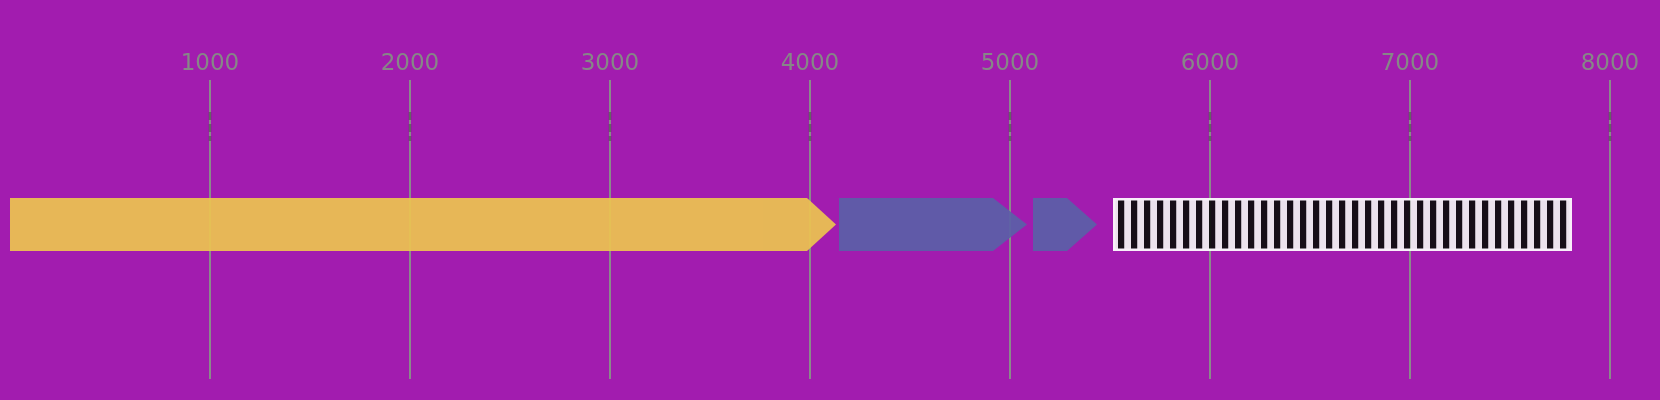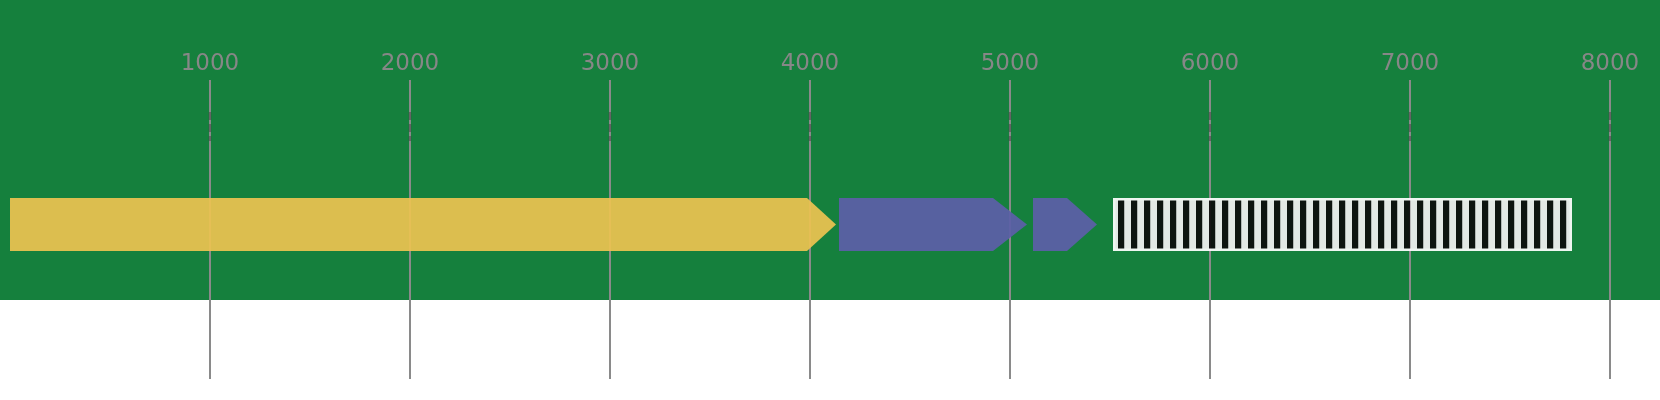--- a/index.html
+++ b/index.html
@@ -7,22 +7,22 @@
     padding: 0;
     background: #ffffff;
     width: 1660px;
     height: 400px;
     overflow: hidden;
     font-family: "DejaVu Sans", sans-serif;
   }
   .stage {
     position: relative;
     width: 1660px;
-    height: 300px;
-    background: #15803d;
+    height: 400px;
+    background: #a21caf;
   }
   svg text.tick-label {
     font-family: "DejaVu Sans", sans-serif;
     font-size: 23px;
   }
 </style>
 </head>
 <body>
 
 <div class="stage">

